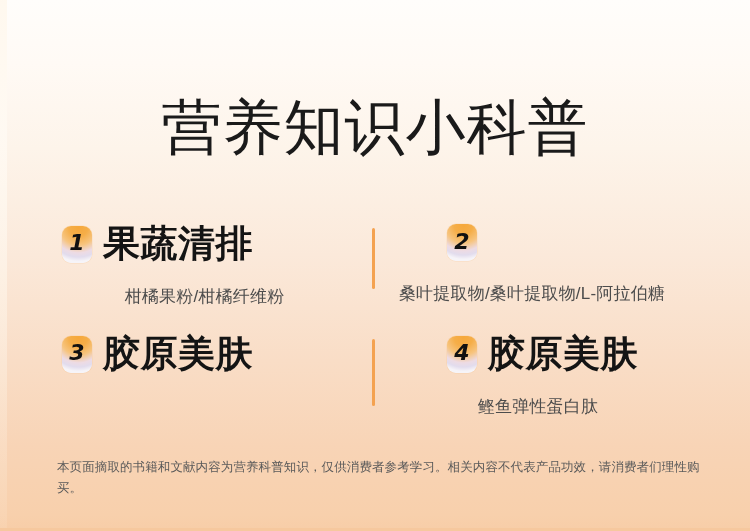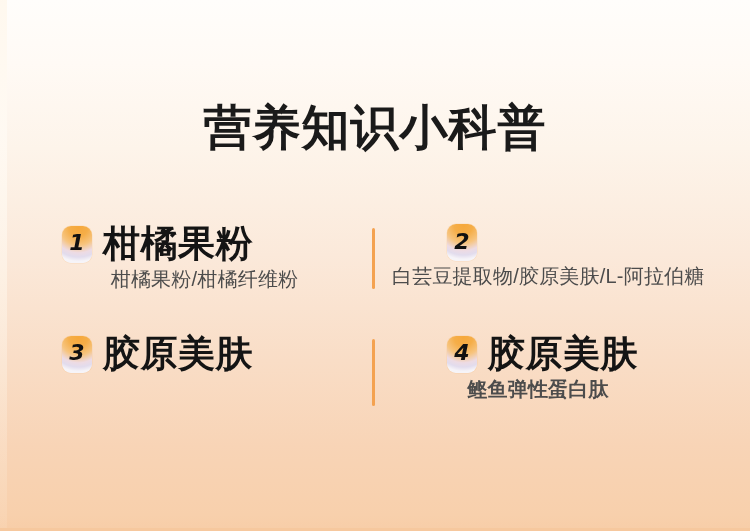--- a/index.html
+++ b/index.html
@@ -56,23 +56,23 @@
     pointer-events: none;
   }
 
   
   #title {
     position: absolute;
     left: 0;
     top: 96px;
     width: 750px;
     text-align: center;
-    font-size: 48px;
+    font-size: 60px;
     line-height: 64px;
-    font-weight: 700;
+    font-weight: 400;
     letter-spacing: 1px;
     color: #1a1a1a;
     white-space: nowrap;
   }
 
   
   .item {
     position: absolute;
   }
   .item-head {
@@ -103,40 +103,40 @@
   }
   .item-title {
     font-size: 37px;
     line-height: 40px;
     font-weight: 700;
     color: #141414;
     margin-left: 11px;
     letter-spacing: 0.5px;
   }
   .item-sub {
-    font-size: 20px;
+    font-size: 17px;
     line-height: 22px;
     color: #4c4c4c;
     white-space: nowrap;
-    margin-top: 4px;
+    margin-top: 22px;
     letter-spacing: 0.2px;
   }
 
   
   #item-1 { left: 62px;  top: 224px; }
   #item-1 .item-sub { text-align: center; width: 261px; margin-left: 12px; }
 
   #item-2 { left: 447px; top: 224px; }
   #item-2 .item-sub { text-align: center; width: 280px; margin-left: -55px; }
 
   #item-3 { left: 62px;  top: 334px; }
   #item-3 .item-sub { text-align: center; width: 300px; margin-left: -30px; }
 
   #item-4 { left: 447px; top: 334px; }
-  #item-4 .item-sub { text-align: center; width: 250px; margin-left: -34px; font-weight: bold; }
+  #item-4 .item-sub { text-align: center; width: 250px; margin-left: -34px; }
 
   
   .divider {
     position: absolute;
     width: 3px;
     border-radius: 2px;
     background: #f4a250;
   }
   #divider-top    { left: 372px; top: 228px; height: 61px; }
   #divider-bottom { left: 372px; top: 339px; height: 67px; }
@@ -161,32 +161,32 @@
 
   <div id="left-edge-band"></div>
 
   <div id="title">营养知识小科普</div>
 
   <div class="item" id="item-1">
     <div class="item-head">
       <div class="badge">
         <span class="badge-num">1</span>
       </div>
-      <div class="item-title">柑橘果粉</div>
+      <div class="item-title">果蔬清排</div>
     </div>
     <div class="item-sub">柑橘果粉/柑橘纤维粉</div>
   </div>
 
   <div class="item" id="item-2">
     <div class="item-head">
       <div class="badge">
         <span class="badge-num">2</span>
       </div>
     </div>
-    <div class="item-sub">白芸豆提取物/胶原美肤/L-阿拉伯糖</div>
+    <div class="item-sub">桑叶提取物/桑叶提取物/L-阿拉伯糖</div>
   </div>
 
   <div class="item" id="item-3">
     <div class="item-head">
       <div class="badge">
         <span class="badge-num">3</span>
       </div>
       <div class="item-title">胶原美肤</div>
     </div>
   </div>
@@ -197,15 +197,16 @@
         <span class="badge-num">4</span>
       </div>
       <div class="item-title">胶原美肤</div>
     </div>
     <div class="item-sub">鲣鱼弹性蛋白肽</div>
   </div>
 
   <div class="divider" id="divider-top"></div>
   <div class="divider" id="divider-bottom"></div>
 
+  <div id="disclaimer">本页面摘取的书籍和文献内容为营养科普知识，仅供消费者参考学习。相关内容不代表产品功效，请消费者们理性购买。</div>
 
   <div id="bottom-edge-line"></div>
 </div>
 
 </body></html>

